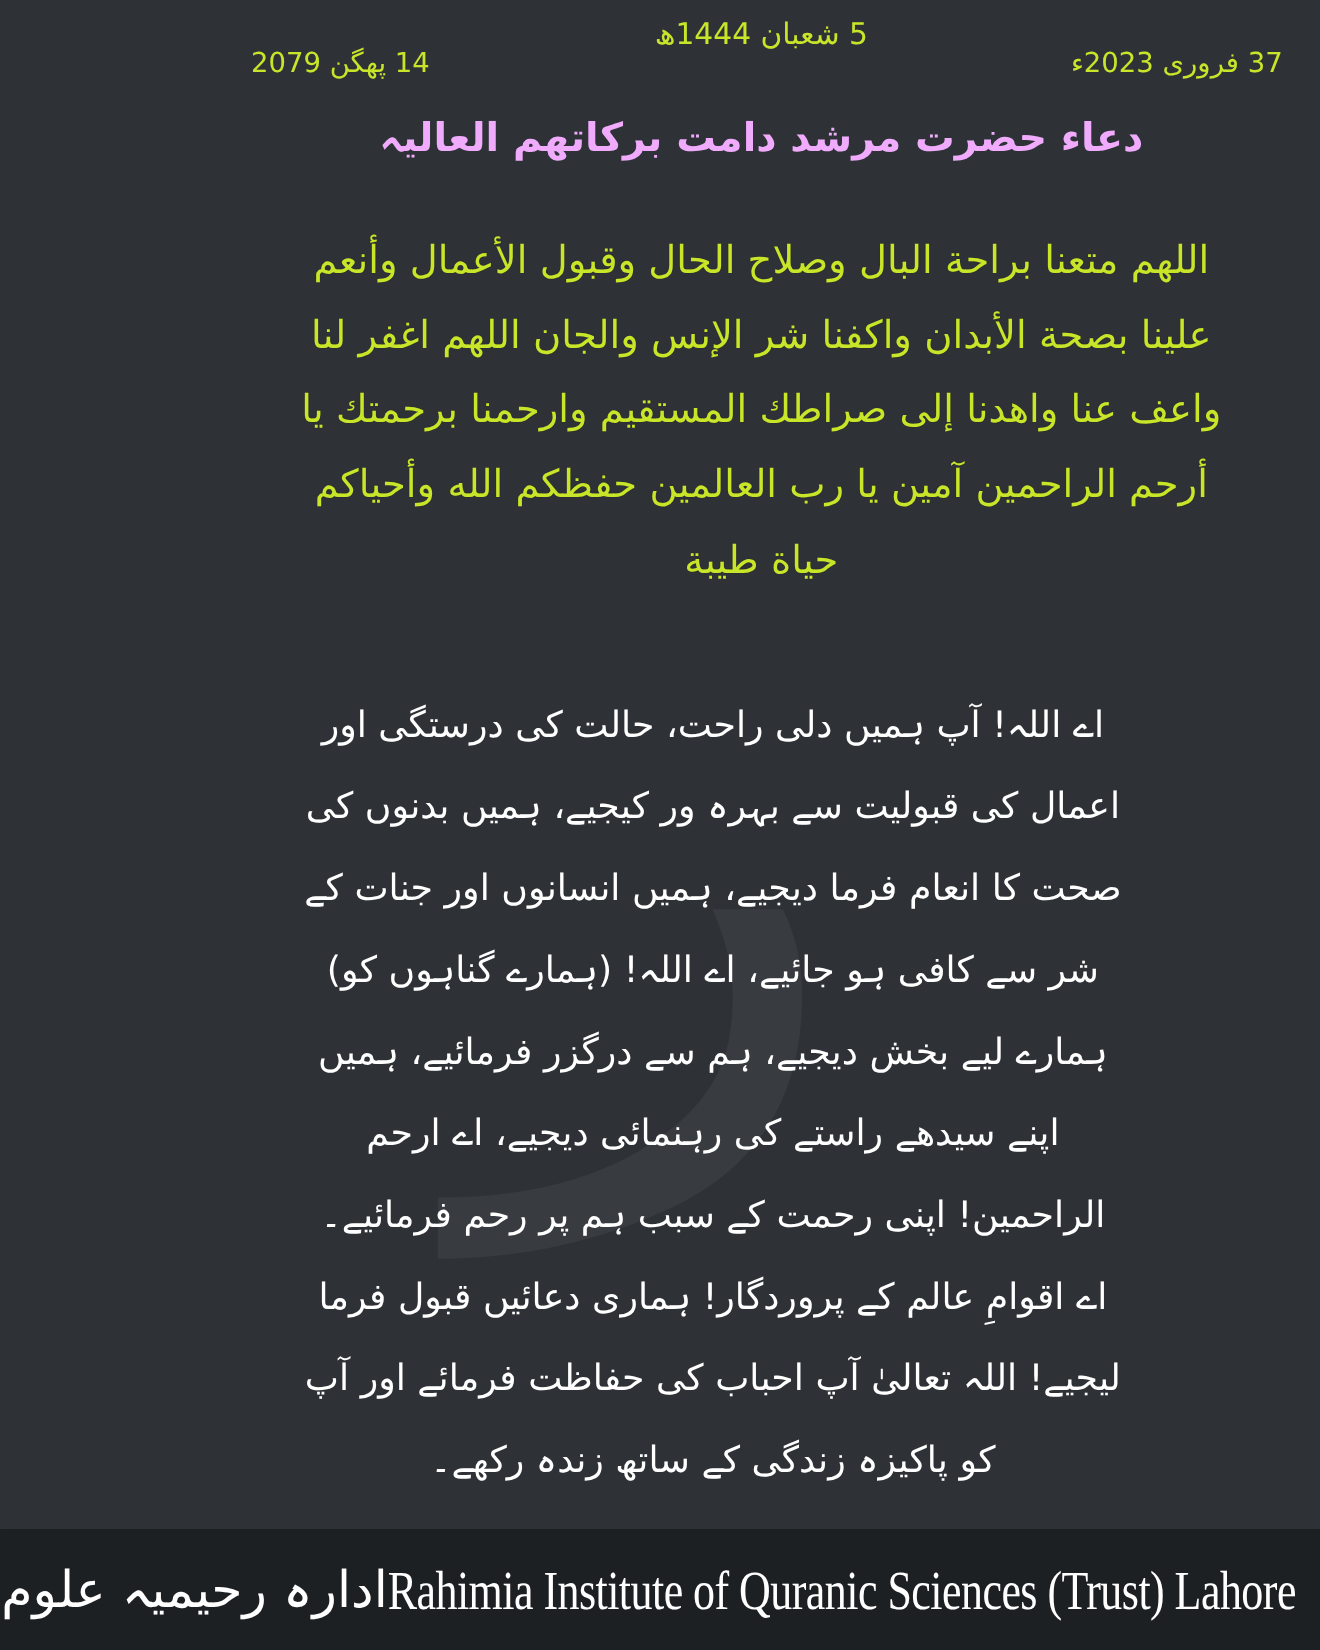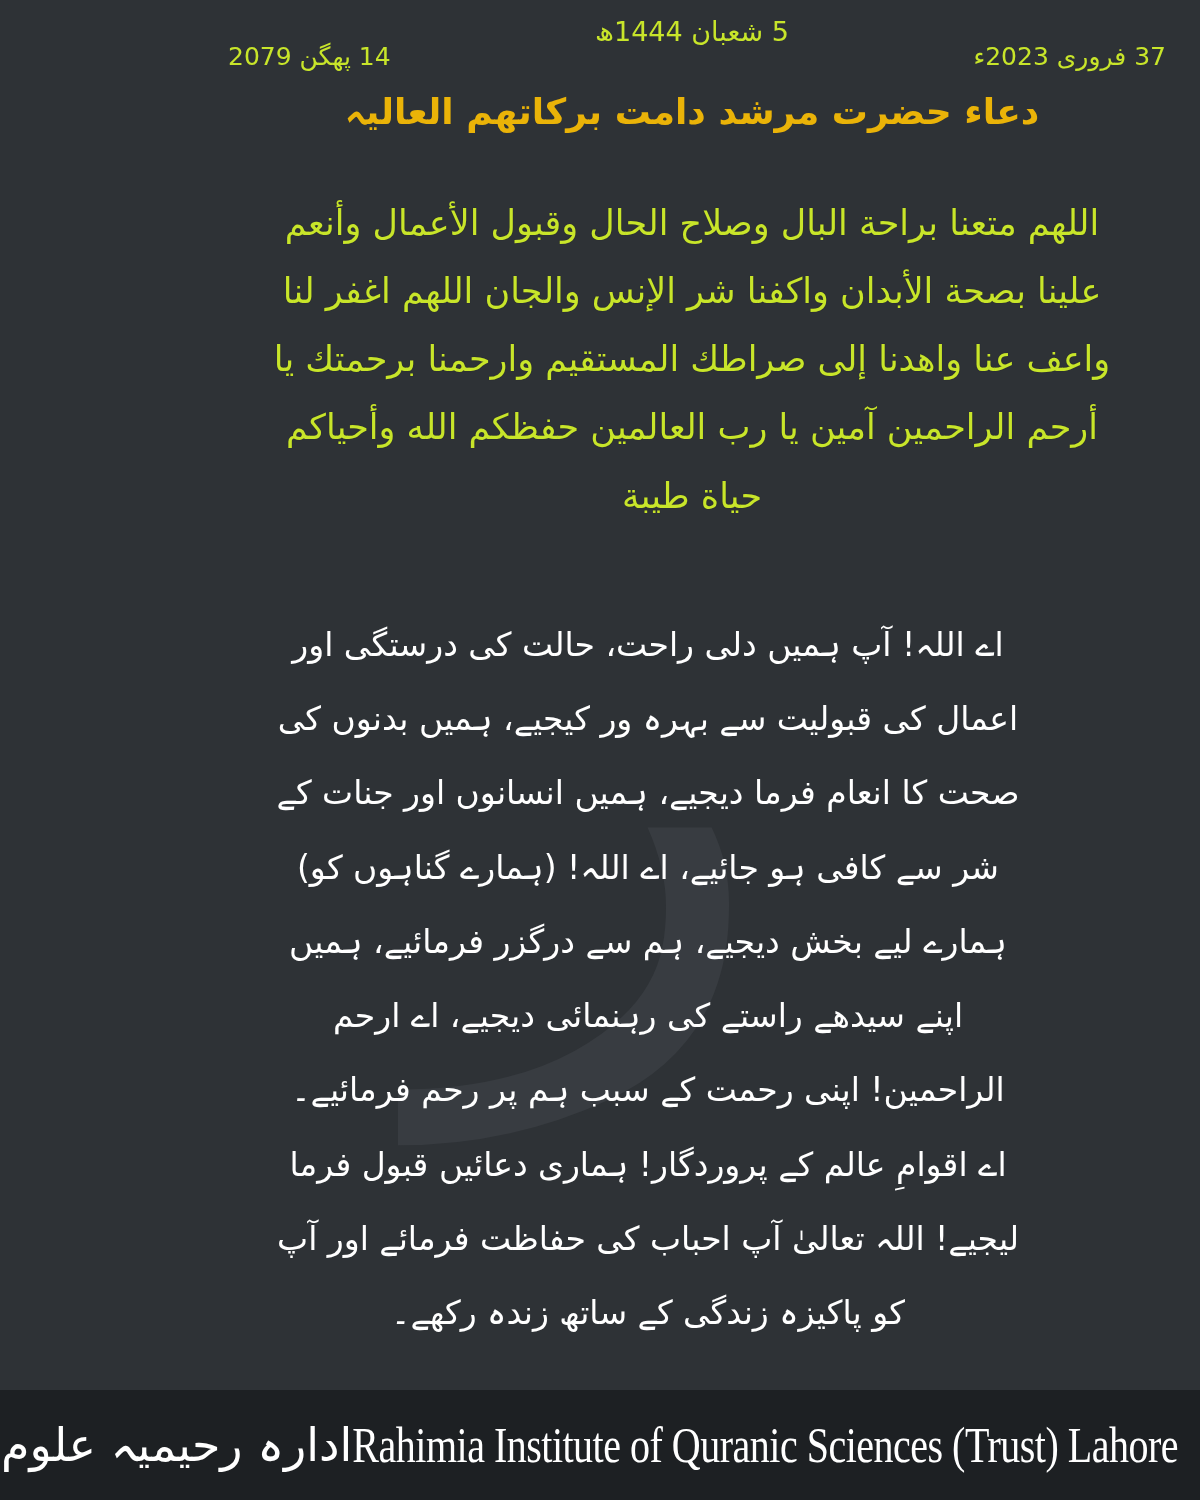--- a/index.html
+++ b/index.html
@@ -72,24 +72,24 @@
     position: absolute;
     left: 18px;
     top: 28px;
     color: #c8e52a;
     font-size: 25px;
     text-align: center;
   }
 
   .doc-title {
     text-align: center;
-    color: #eab308;
+    color: #f0abfc;
     font-size: 36px;
     font-weight: bold;
-    margin-top: 2px;
+    margin-top: 16px;
     line-height: 1.35;
     letter-spacing: 0;
   }
 
   
   .arabic-block {
     margin: 52px 44px 0 44px;
     text-align: center;
     color: #c8e52a;
     font-size: 35px;

